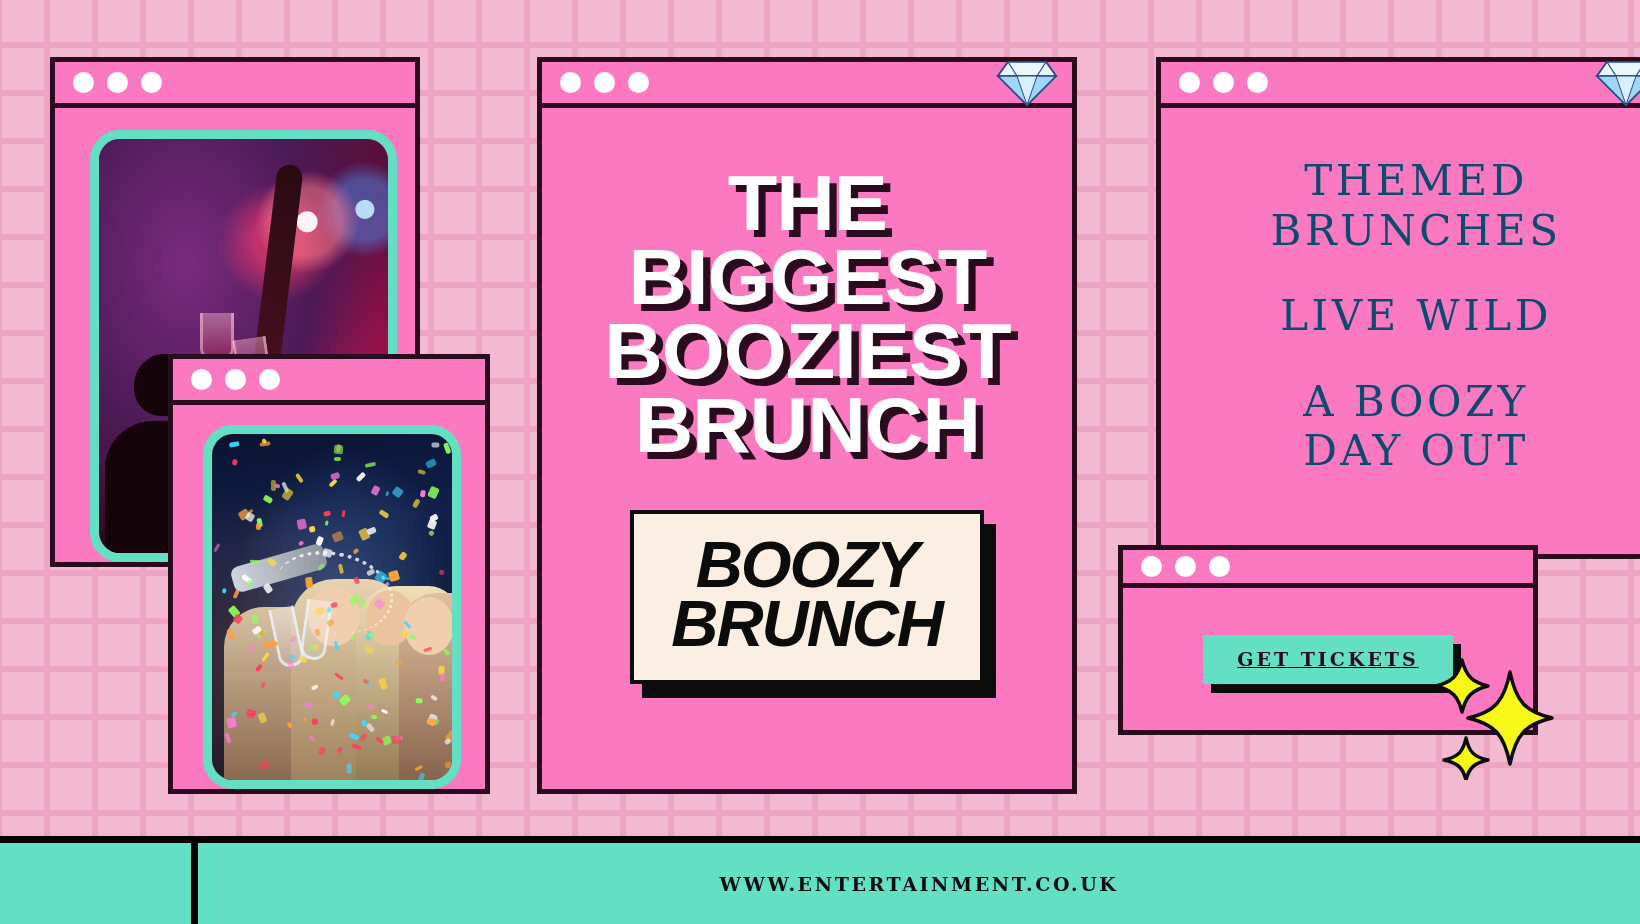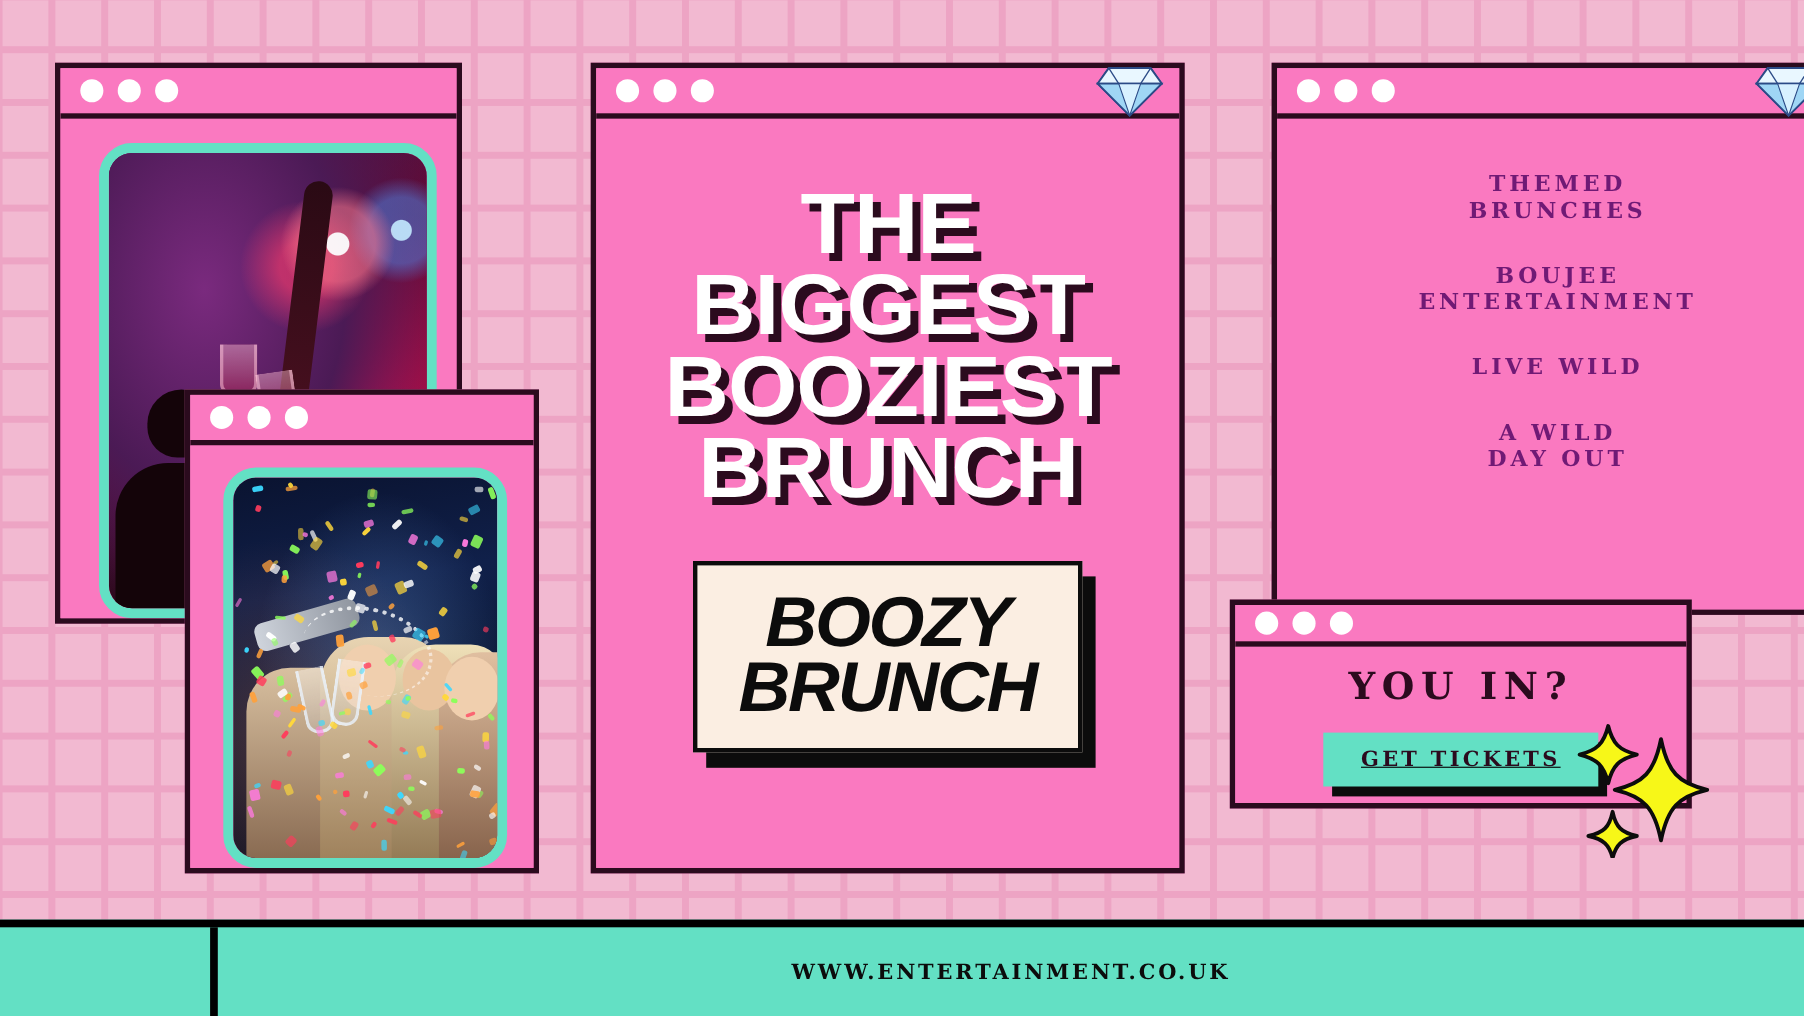--- a/index.html
+++ b/index.html
@@ -212,24 +212,24 @@
 
   
   #features-window { left: 1156px; top: 57px; width: 520px; height: 502px; }
   #features-window .win-body {
     display: flex; flex-direction: column;
     align-items: center; justify-content: flex-start;
     padding: 48px 10px 0 10px;
     gap: 36px;
   }
   .feature {
-    color: #701a75;
+    color: #0c4a6e;
     font-family: "DejaVu Serif", serif;
-    font-weight: 700;
-    font-size: 20px;
+    font-weight: 400;
+    font-size: 42px;
     line-height: 1.18;
     letter-spacing: 3.5px;
     text-align: center;
     white-space: pre-line;
   }
 
   
   #cta-window { left: 1118px; top: 545px; width: 420px; height: 190px; }
   #cta-window .win-bar { height: 38px; }
   #cta-window .win-body {
@@ -547,36 +547,33 @@
         <polygon points="12,4 50,4 60,18 2,18" fill="#e9f7ff" stroke="#2b4a86" stroke-width="1.5"></polygon>
         <polygon points="2,18 31,47 60,18" fill="#9fd6f5" stroke="#2b4a86" stroke-width="1.5"></polygon>
         <polygon points="21,18 31,47 41,18" fill="#d8f1ff" stroke="#2b4a86" stroke-width="1"></polygon>
         <line x1="12" y1="4" x2="21" y2="18" stroke="#2b4a86" stroke-width="1.2"></line>
         <line x1="50" y1="4" x2="41" y2="18" stroke="#2b4a86" stroke-width="1.2"></line>
       </svg>
     </div>
     <div class="win-body">
       <div class="feature">THEMED
 BRUNCHES</div>
-      <div class="feature">BOUJEE
-ENTERTAINMENT</div>
       <div class="feature">LIVE WILD</div>
-      <div class="feature">A WILD
+      <div class="feature">A BOOZY
 DAY OUT</div>
     </div>
   </div>
 
   <div class="win" id="cta-window">
     <div class="win-bar">
       <span class="dot"></span>
       <span class="dot"></span>
       <span class="dot"></span>
     </div>
     <div class="win-body">
-      <div id="cta-question">YOU IN?</div>
       <div class="btn-wrap">
         <div class="btn-shadow"></div>
         <button id="get-tickets-button">GET TICKETS</button>
       </div>
     </div>
   </div>
 
   <svg id="sparkles" viewBox="0 0 130 130">
     <path d="M38 10 C42 26 48 32 64 36 C48 40 42 46 38 62 C34 46 28 40 12 36 C28 32 34 26 38 10 Z" fill="#f7f718" stroke="#0c0c0c" stroke-width="3.5" stroke-linejoin="round"></path>
     <path d="M86 22 C92 52 102 62 128 68 C102 74 92 84 86 114 C80 84 70 74 44 68 C70 62 80 52 86 22 Z" fill="#f7f718" stroke="#0c0c0c" stroke-width="3.5" stroke-linejoin="round"></path>

